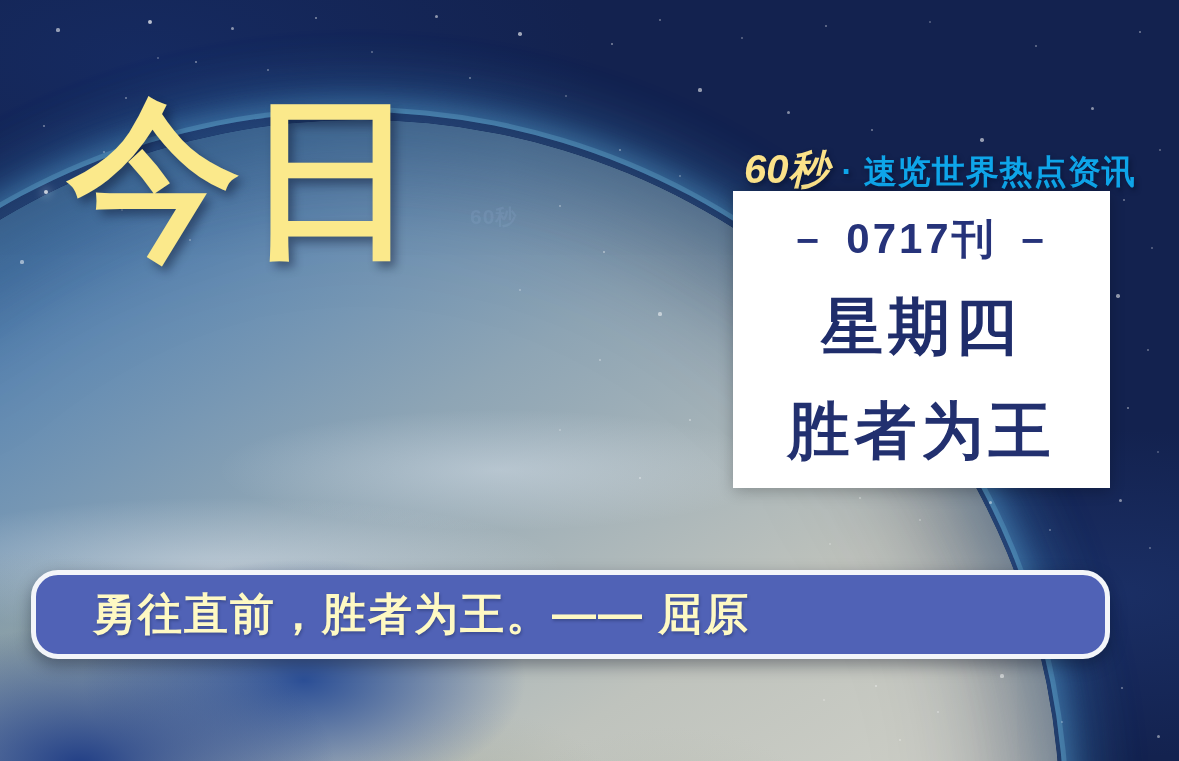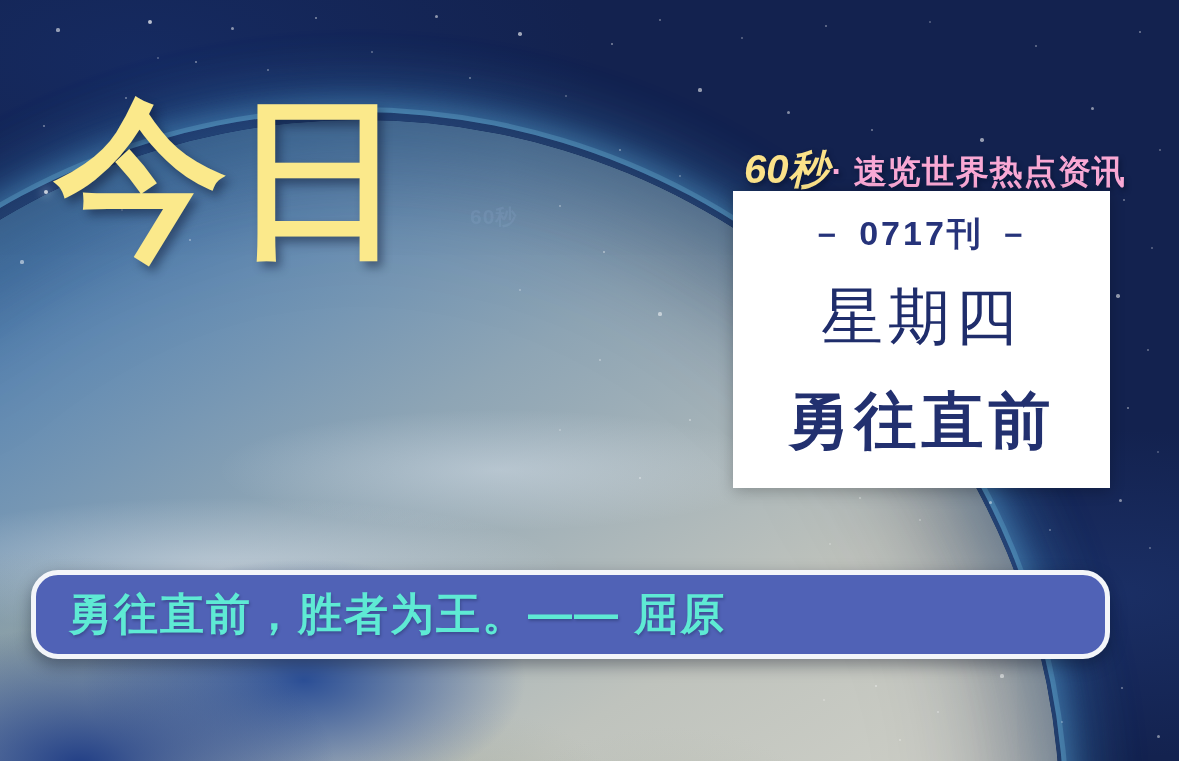--- a/index.html
+++ b/index.html
@@ -101,21 +101,21 @@
   .stars { position: absolute; inset: 0; pointer-events: none; }
   .star {
     position: absolute;
     border-radius: 50%;
     background: #ffffff;
   }
 
   
   .headline {
     position: absolute;
-    left: 55px;
+    left: 68px;
     top: 96px;
     line-height: .96;
     letter-spacing: 6px;
   }
   .headline-line {
     display: block;
     font-size: 172px;
     font-weight: 700;
     white-space: nowrap;
   }
@@ -155,53 +155,53 @@
     font-weight: 700;
     text-shadow: 2px 3px 5px rgba(4,12,36,.5);
   }
   .tagline .sec {
     color: #fbe289;
     font-size: 40px;
     font-style: italic;
     letter-spacing: 0px;
   }
   .tagline .rest {
-    color: #f9a8d4;
+    color: #0ea5e9;
     letter-spacing: 1px;
-    margin-left: 3px;
+    margin-left: 13px;
   }
 
   
   .info-card {
     position: absolute;
     left: 733px;
     top: 191px;
     width: 377px;
     height: 297px;
     background: #ffffff;
     box-shadow: 0 3px 14px rgba(0,0,0,.24);
     display: flex;
     flex-direction: column;
     align-items: center;
     justify-content: flex-start;
     padding-top: 20px;
     box-sizing: border-box;
   }
   .issue {
     color: #26337a;
-    font-size: 34px;
+    font-size: 42px;
     font-weight: 700;
     letter-spacing: 3px;
     white-space: nowrap;
   }
   .weekday {
     margin-top: 18px;
     color: #1f2d6b;
     font-size: 62px;
-    font-weight: 400;
+    font-weight: 700;
     letter-spacing: 5px;
     white-space: nowrap;
   }
   .lunar {
     margin-top: 20px;
     color: #22306f;
     font-size: 62px;
     font-weight: 700;
     letter-spacing: 5px;
     white-space: nowrap;
@@ -216,26 +216,26 @@
     height: 89px;
     box-sizing: border-box;
     background: #5062b6;
     border: 5px solid #f3f5f9;
     border-radius: 27px;
     display: flex;
     align-items: center;
     box-shadow: 0 6px 16px rgba(4,10,30,.38);
   }
   .quote-text {
-    color: #5eead4;
+    color: #fef9c3;
     font-size: 44px;
     font-weight: 700;
     letter-spacing: 2px;
     white-space: nowrap;
-    margin-left: 32px;
+    margin-left: 56px;
     text-shadow: 1px 2px 3px rgba(10,20,50,.28);
   }
 
   
   .watermark {
     position: absolute;
     left: 470px;
     top: 203px;
     color: rgba(150,175,215,.18);
     font-size: 21px;
@@ -334,20 +334,20 @@
   </div>
 
 
   <div class="tagline">
     <span class="sec">60秒</span><span class="rest">· 速览世界热点资讯</span>
   </div>
 
   <div class="info-card">
     <div class="issue">－ 0717刊 －</div>
     <div class="weekday">星期四</div>
-    <div class="lunar">勇往直前</div>
+    <div class="lunar">胜者为王</div>
   </div>
 
   <div class="quote-bar">
     <div class="quote-text">勇往直前，胜者为王。—— 屈原</div>
   </div>
 
 </div>
 
 </body></html>

